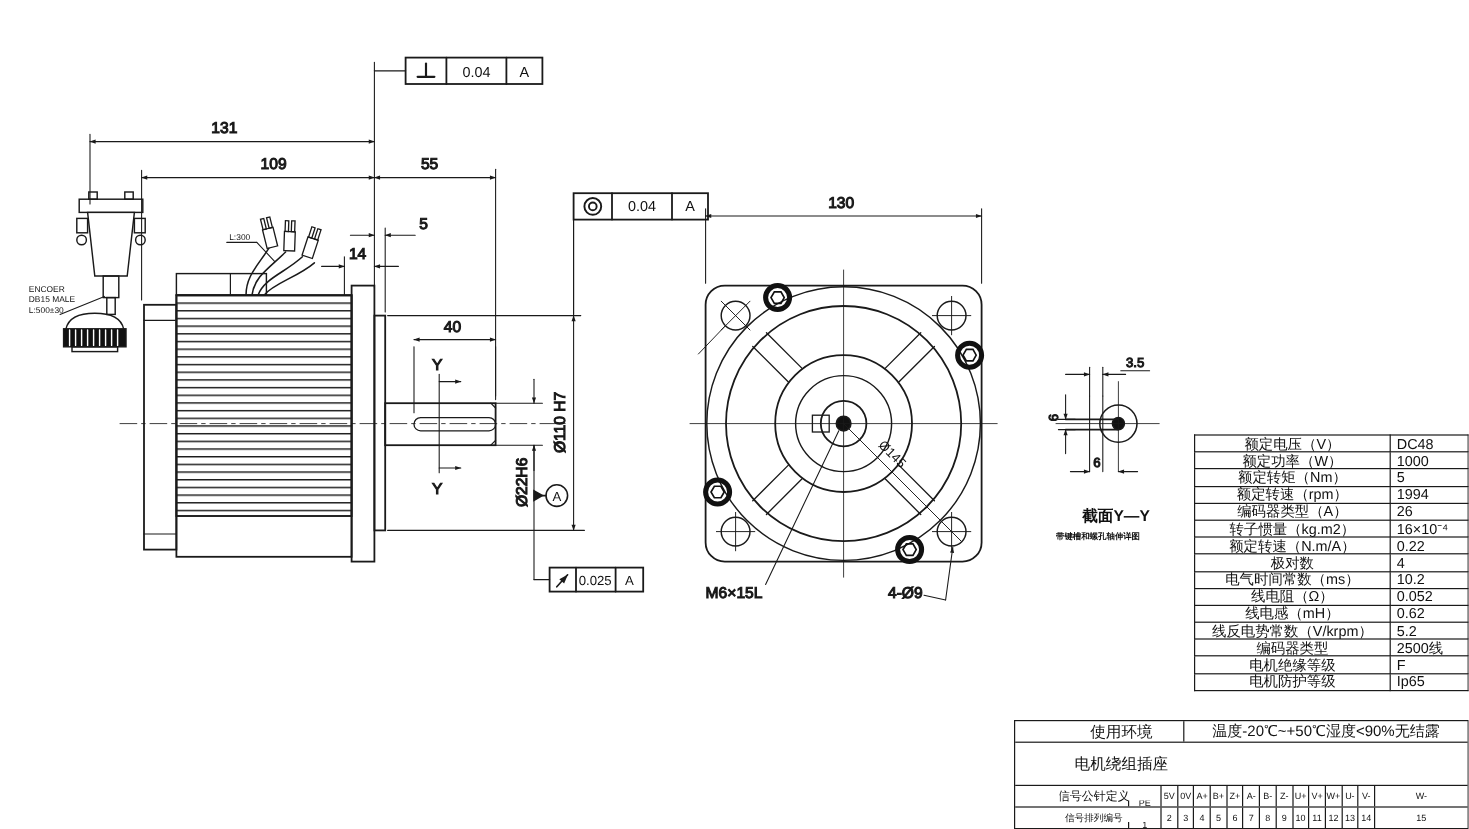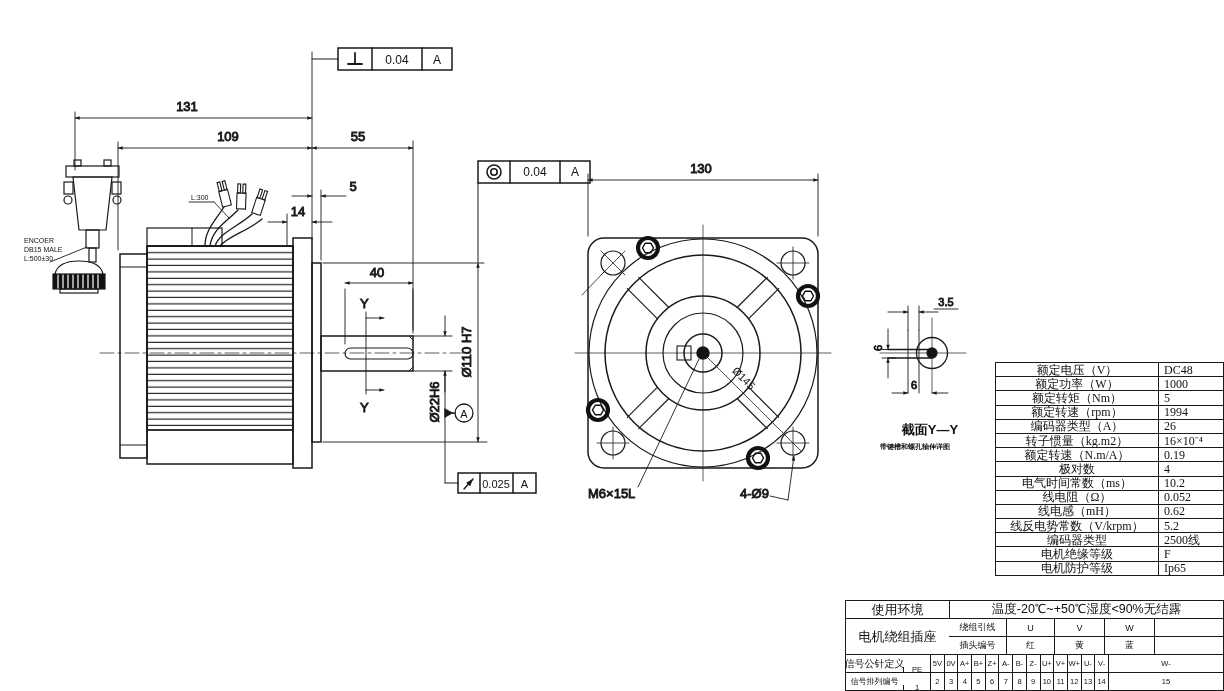--- a/index.html
+++ b/index.html
@@ -6,31 +6,31 @@
   #stage{position:relative;width:1224px;height:691px;background:#ffffff;overflow:hidden;
          font-family:"Liberation Sans", sans-serif;color:#111;}
   svg text{font-family:"Liberation Sans", sans-serif;fill:#111;}
   .dim{font-size:13px;}
   .dimsm{font-size:11px;}
   .tiny{font-size:7px;}
   .gdt{font-size:12px;}
   
   #specTable{position:absolute;left:995px;top:362px;width:229px;border-collapse:collapse;
              font-size:12px;line-height:1;}
-  #specTable td{border:1.6px solid #1a1a1a;height:13.2px;padding:0 2px;white-space:nowrap;font-family:Liberation Serif, serif;}
+  #specTable td{border:1.6px solid #1a1a1a;height:13.2px;padding:0 2px;white-space:nowrap;}
   #specTable td.lbl{text-align:center;width:158px;}
   #specTable td.val{text-align:left;padding-left:5px;}
   
   #btmTable{position:absolute;left:845px;top:600px;width:379px;height:91px;
             border:1.6px solid #1a1a1a;box-sizing:border-box;display:flex;flex-direction:column;}
   .brow{display:flex;flex:1;border-top:1.2px solid #1a1a1a;min-height:0;}
   .brow:first-child{border-top:none;}
   .bcell{border-left:1.2px solid #1a1a1a;display:flex;align-items:center;justify-content:center;
          white-space:nowrap;overflow:hidden;box-sizing:border-box;}
-  .bcell:first-child{border-left:none;}
+  .bcell:first-child{border-left:none;margin-left:37px;}
   .bgroup{display:flex;flex-direction:column;flex:1;min-width:0;}
   .lblbig{font-size:13px;}
   .lblmid{font-size:9px;}
   .sig{font-size:7.5px;}
   .w103{width:103px;flex:none;}
   .w57{width:57px;flex:none;}
   .w48{width:48px;flex:none;}
   .w50{width:50px;flex:none;}
   .w27{width:27px;flex:none;margin-top:12px;}
   .wsig{width:13.7px;flex:none;}
@@ -351,21 +351,21 @@
   <tr>
           <td class="lbl">编码器类型（A）</td>
           <td class="val">26</td>
         </tr>
   <tr>
           <td class="lbl">转子惯量（kg.m2）</td>
           <td class="val">16×10⁻⁴</td>
         </tr>
   <tr>
           <td class="lbl">额定转速（N.m/A）</td>
-          <td class="val">0.19</td>
+          <td class="val">0.22</td>
         </tr>
   <tr>
           <td class="lbl">极对数</td>
           <td class="val">4</td>
         </tr>
   <tr>
           <td class="lbl">电气时间常数（ms）</td>
           <td class="val">10.2</td>
         </tr>
   <tr>
@@ -395,36 +395,20 @@
 </tbody>
     </table>
 
 <div id="btmTable">
   <div class="brow">
     <div class="bcell w103 lblbig">使用环境</div>
     <div class="bcell wrest lblbig" style="font-size:12.5px">温度-20℃~+50℃湿度&lt;90%无结露</div>
   </div>
   <div class="brow" style="flex:2">
     <div class="bcell w103 lblbig">电机绕组插座</div>
-    <div class="bgroup">
-      <div class="brow" style="border-top:none">
-        <div class="bcell w57 lblmid">绕组引线</div>
-        <div class="bcell w48 lblmid">U</div>
-        <div class="bcell w50 lblmid">V</div>
-        <div class="bcell w50 lblmid">W</div>
-        <div class="bcell wrest"></div>
-      </div>
-      <div class="brow">
-        <div class="bcell w57 lblmid">插头编号</div>
-        <div class="bcell w48 lblmid">红</div>
-        <div class="bcell w50 lblmid">黄</div>
-        <div class="bcell w50 lblmid">蓝</div>
-        <div class="bcell wrest"></div>
-      </div>
-    </div>
   </div>
   <div class="brow" style="flex:2">
     <div class="bgroup">
       <div class="brow" style="border-top:none">
         <div class="bcell w57 lblmid" style="font-size:10px">信号公针定义</div>
         <div class="bcell w27 sig">PE</div>
         <div class="bcell wsig sig">5V</div>
         <div class="bcell wsig sig">0V</div>
         <div class="bcell wsig sig">A+</div>
         <div class="bcell wsig sig">B+</div>

